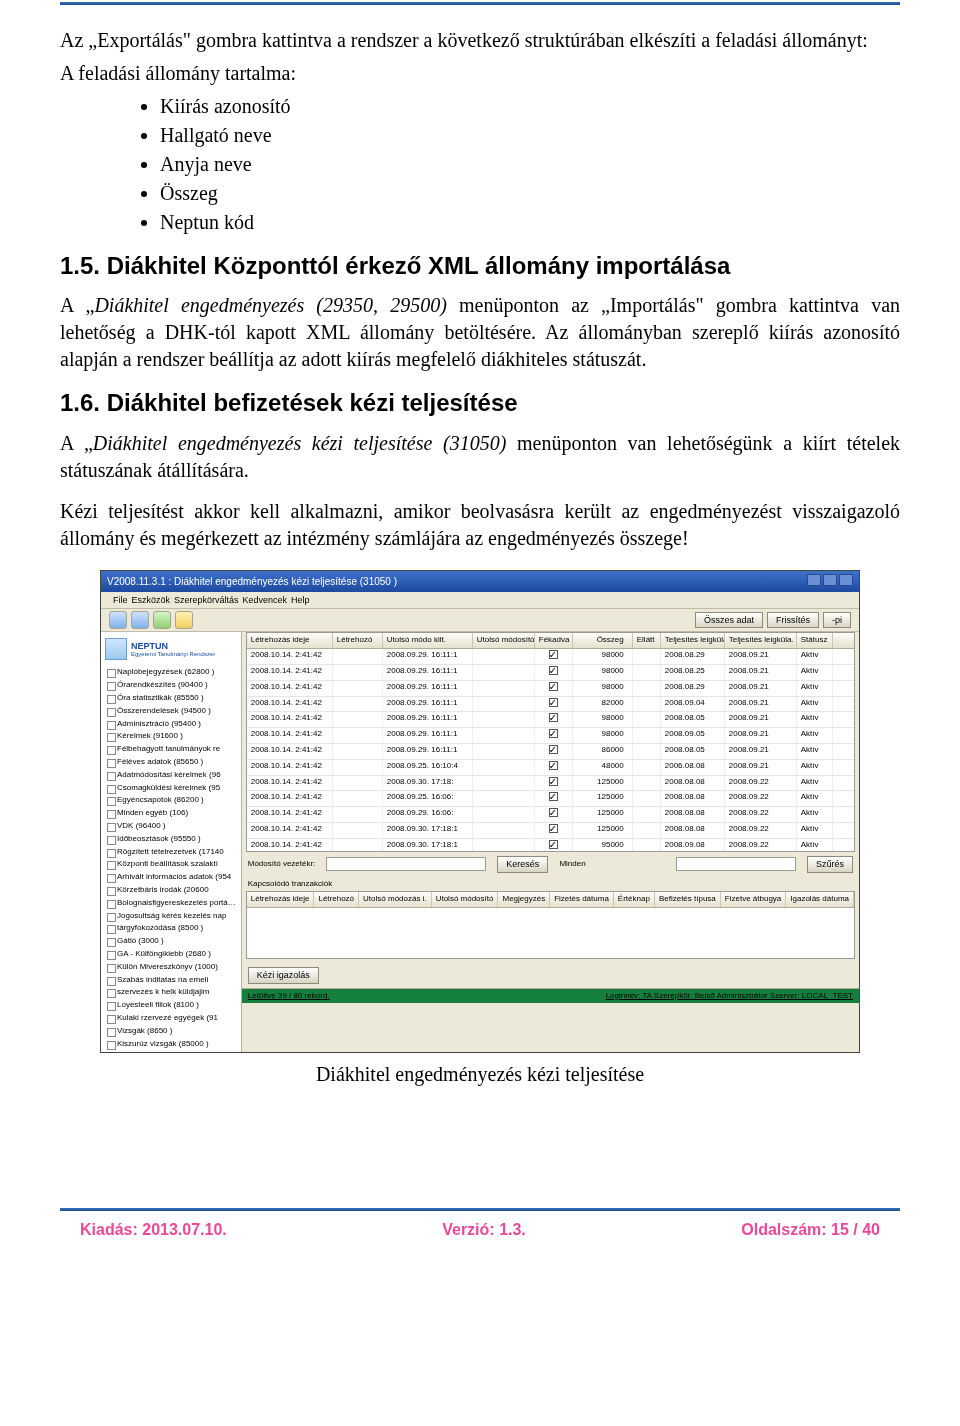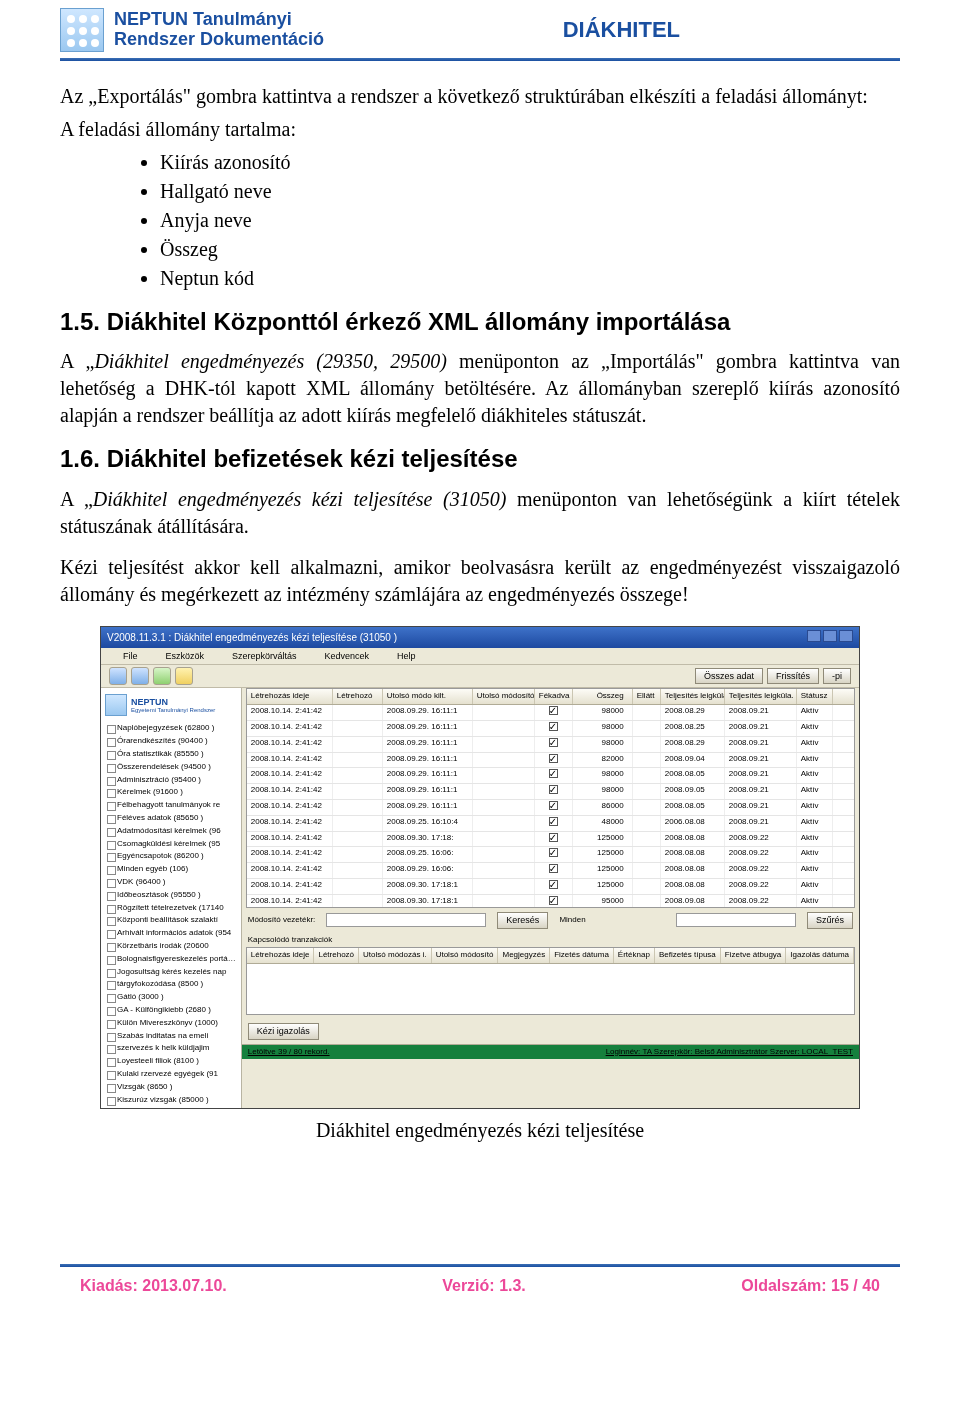--- a/index.html
+++ b/index.html
@@ -95,21 +95,21 @@
     background: linear-gradient(#3e72c9,#1d49a0);
     color: #fff;
     padding: 3px 6px;
     font-size: 10px;
     display:flex; justify-content:space-between; align-items:center;
   }
   .titlebar .tbtns span{
     display:inline-block; width:14px;height:12px; background:#6a8fd6; margin-left:2px; border:1px solid #2a4a90;
   }
   .menubar {
-    background:#ece9d8; border-bottom:1px solid #c0bba8; padding:2px 22px; display:flex; gap:28px;
+    background:#ece9d8; border-bottom:1px solid #c0bba8; padding:2px 12px; display:flex; gap:4px;
   }
   .toolbar {
     background:#ece9d8; border-bottom:1px solid #c0bba8; padding:2px 8px; display:flex; gap:4px; align-items:center;
   }
   .tbtn {
     width:18px;height:18px; background:linear-gradient(#fff,#d8d4c4); border:1px solid #a8a290; border-radius:3px;
   }
   .tbtn.blue{background:linear-gradient(#cfe3ff,#7fb0e8);}
   .tbtn.green{background:linear-gradient(#d7f5c7,#8fd070);}
   .tbtn.yellow{background:linear-gradient(#fff2b0,#f0d060);}
@@ -202,30 +202,20 @@
     font-weight: bold;
     color:#ec4899;
     padding: 10px 20px 0 20px;
   }
 </style>
 </head>
 <body>
 
 <div class="page">
 
-  <div class="header">
-    <div class="header-left">
-      <div class="logo-box"></div>
-      <div class="brand">
-        <div class="line1">NEPTUN Tanulmányi</div>
-        <div class="line2">Rendszer Dokumentáció</div>
-      </div>
-    </div>
-    <div class="header-title">DIÁKHITEL</div>
-  </div>
   <div class="hr-thick"></div>
 
   <div class="content">
     <p>Az „Exportálás" gombra kattintva a rendszer a következő struktúrában elkészíti a feladási állományt:</p>
     <p>A feladási állomány tartalma:</p>
     <ul class="bullets" id="bullets">
         <li>Kiírás azonosító</li>
         <li>Hallgató neve</li>
         <li>Anyja neve</li>
         <li>Összeg</li>

